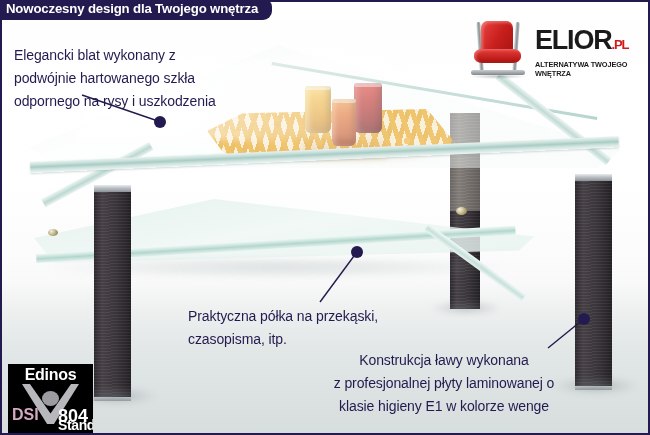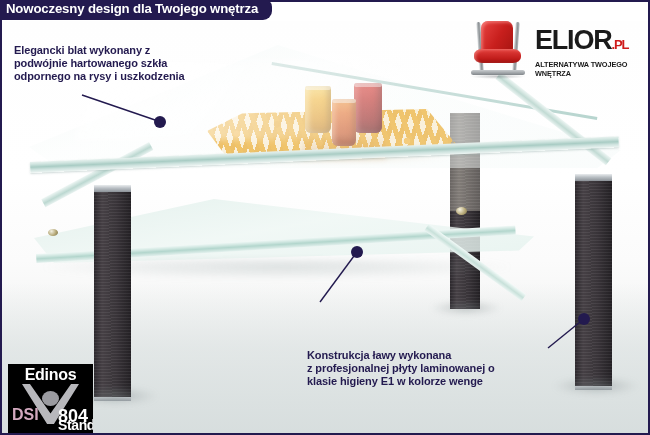--- a/index.html
+++ b/index.html
@@ -259,30 +259,30 @@
     position: absolute; left: 0; top: 0;
     width: 650px; height: 435px;
     z-index: 25;
     pointer-events: none;
   }
 
   
   .callout {
     position: absolute;
     color: #231a4f;
-    font-weight: bold;
-    font-size: 11px;
-    line-height: 13px;
+    font-weight: normal;
+    font-size: 14px;
+    line-height: 23px;
     letter-spacing: -0.1px;
     z-index: 30;
     white-space: pre-line;
   }
   .callout-top-left { left: 14px; top: 44px; width: 226px; }
   .callout-shelf    { left: 188px; top: 305px; width: 240px; }
-  .callout-legs     { left: 307px; top: 349px; width: 250px; }
+  .callout-legs     { left: 319px; top: 349px; width: 250px; text-align: center; }
 
   
   .logo-block {
     position: absolute;
     left: 463px; top: 20px;
     width: 182px; height: 62px;
     z-index: 30;
   }
   .chair {
     position: absolute; left: 4px; top: 0; width: 62px; height: 58px;
@@ -478,20 +478,22 @@
     <circle cx="357" cy="252" r="6" fill="#231a4f"></circle>
 
     <line x1="548" y1="348" x2="580" y2="322" stroke="#231a4f" stroke-width="1.4"></line>
     <circle cx="584" cy="319" r="6" fill="#231a4f"></circle>
   </svg>
 
   <div class="callout callout-top-left">Elegancki blat wykonany z
 podwójnie hartowanego szkła
 odpornego na rysy i uszkodzenia</div>
 
+  <div class="callout callout-shelf">Praktyczna półka na przekąski,
+czasopisma, itp.</div>
 
   <div class="callout callout-legs">Konstrukcja ławy wykonana
 z profesjonalnej płyty laminowanej o
 klasie higieny E1 w kolorze wenge</div>
 
   <div class="logo-block">
     <div class="chair">
       <span class="frame-l"></span>
       <span class="frame-r"></span>
       <span class="back"></span>

